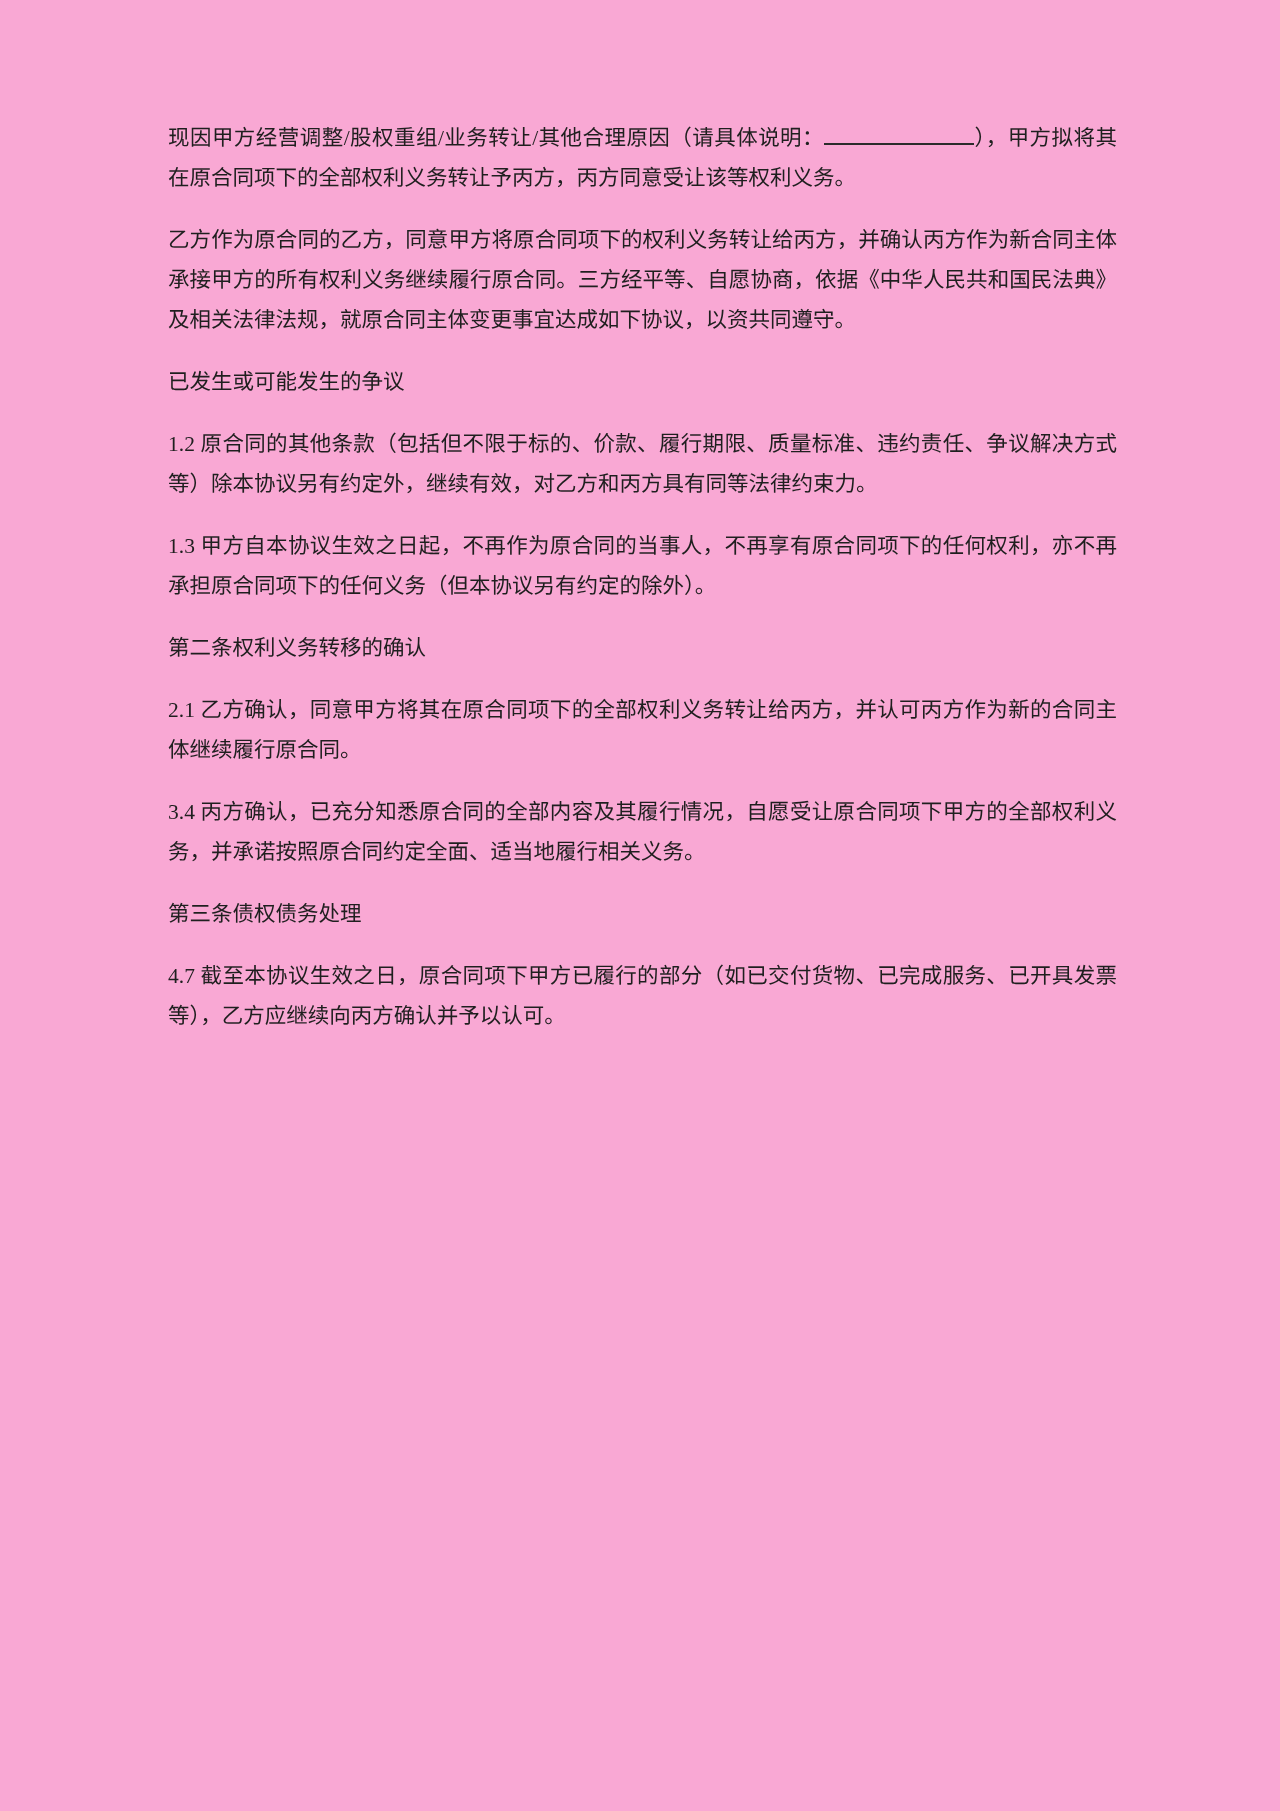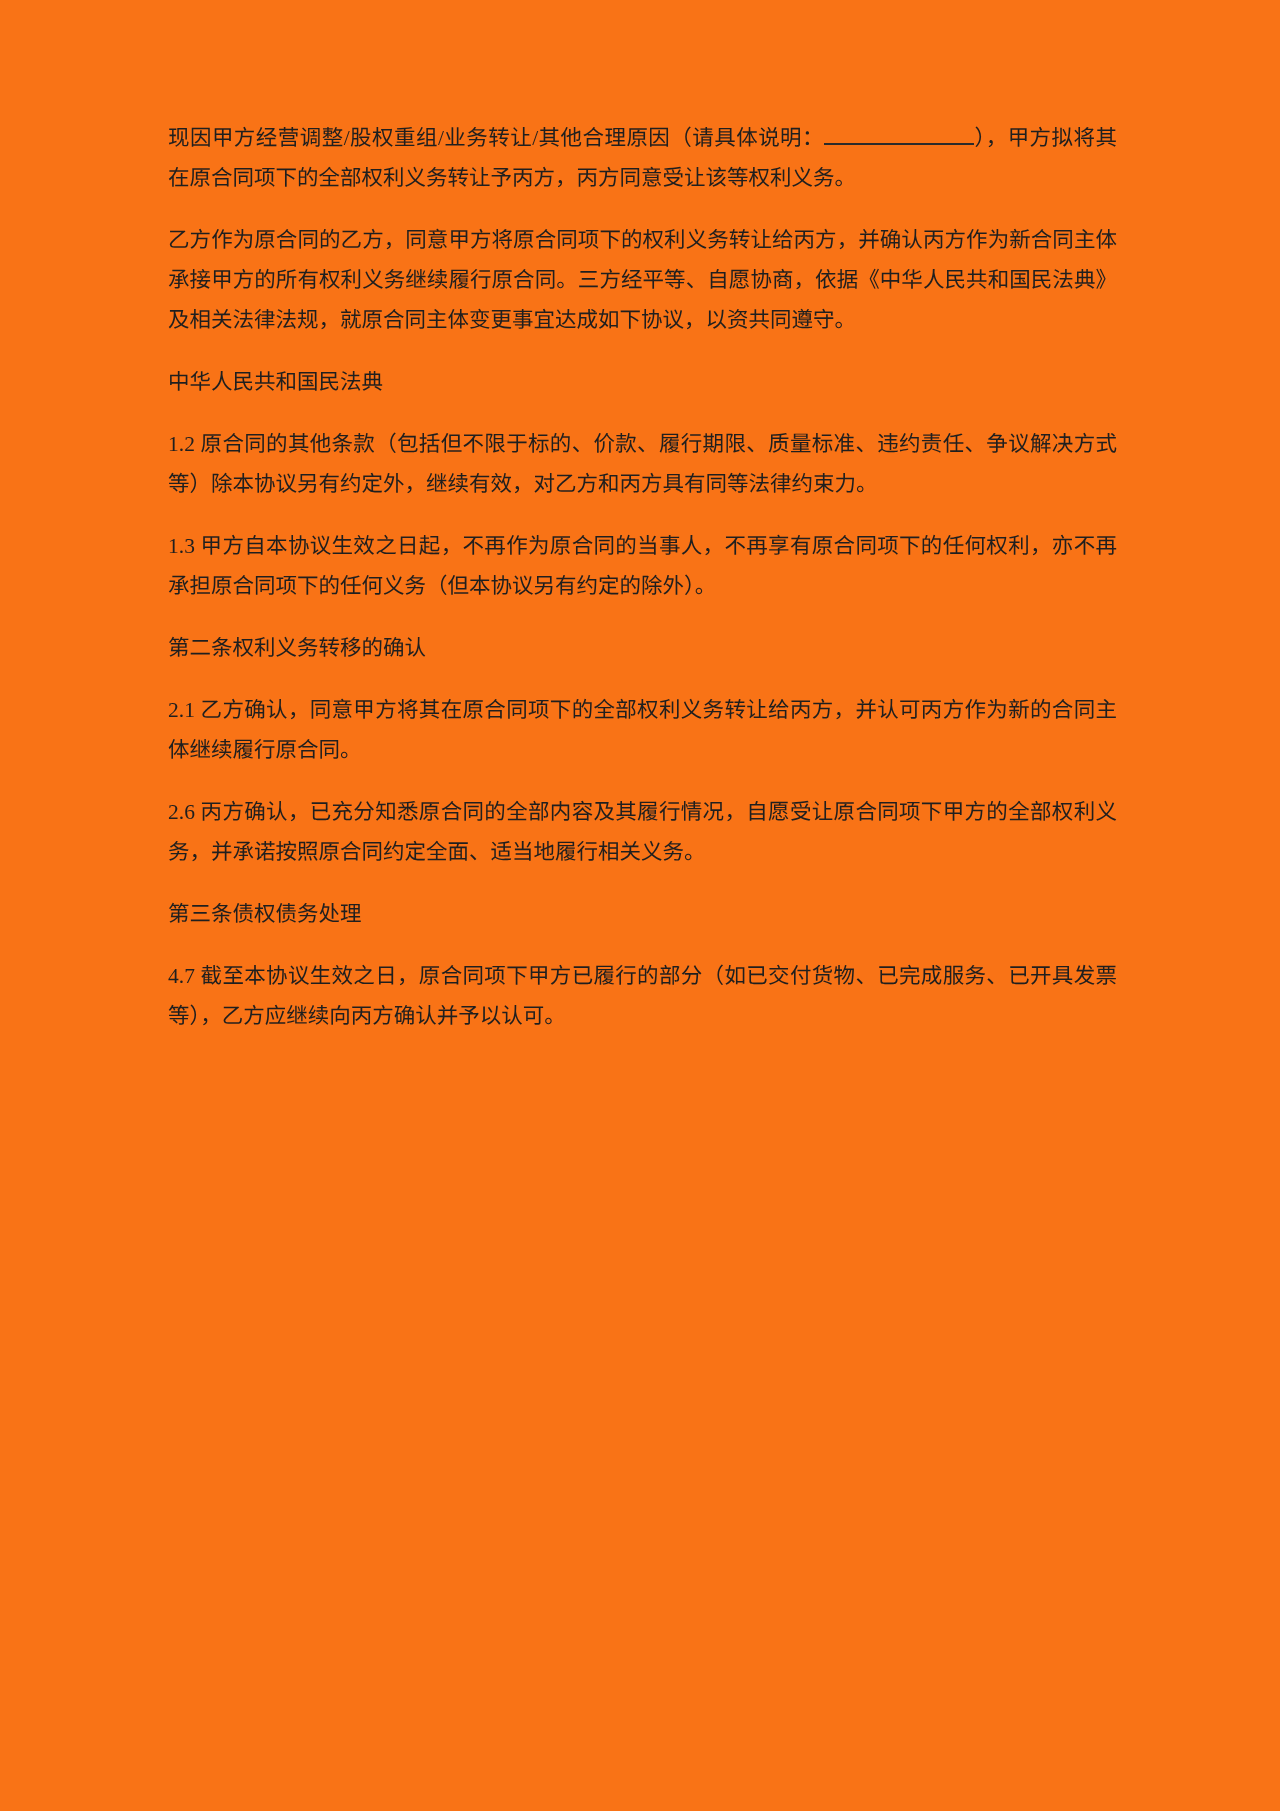--- a/index.html
+++ b/index.html
@@ -11,21 +11,21 @@
     width: 1280px;
     height: 1811px;
     overflow: hidden;
     font-family: "Liberation Serif", "DejaVu Serif", serif;
   }
   .page {
     box-sizing: border-box;
     width: 1280px;
     height: 1811px;
     padding: 118px 163px 60px 168px;
-    background: #f97316;
+    background: #f9a8d4;
     color: #1f1f1f;
   }
   .doc-body {
     font-size: 21.5px;
     line-height: 40px;
   }
   .para {
     margin: 0 0 22px 0;
     text-align: justify;
     text-justify: inter-ideograph;
@@ -42,22 +42,22 @@
     vertical-align: baseline;
   }
 </style>
 </head>
 <body>
 
 <div class="page">
   <div class="doc-body">
       <p class="para"><span>现因甲方经营调整/股权重组/业务转让/其他合理原因（请具体说明：</span><span class="blank-line"></span><span>），甲方拟将其在原合同项下的全部权利义务转让予丙方，丙方同意受让该等权利义务。</span></p>
       <p class="para">乙方作为原合同的乙方，同意甲方将原合同项下的权利义务转让给丙方，并确认丙方作为新合同主体承接甲方的所有权利义务继续履行原合同。三方经平等、自愿协商，依据《中华人民共和国民法典》及相关法律法规，就原合同主体变更事宜达成如下协议，以资共同遵守。</p>
-      <p class="heading">中华人民共和国民法典</p>
+      <p class="heading">已发生或可能发生的争议</p>
       <p class="para">1.2 原合同的其他条款（包括但不限于标的、价款、履行期限、质量标准、违约责任、争议解决方式等）除本协议另有约定外，继续有效，对乙方和丙方具有同等法律约束力。</p>
       <p class="para">1.3 甲方自本协议生效之日起，不再作为原合同的当事人，不再享有原合同项下的任何权利，亦不再承担原合同项下的任何义务（但本协议另有约定的除外）。</p>
       <p class="heading">第二条权利义务转移的确认</p>
       <p class="para">2.1 乙方确认，同意甲方将其在原合同项下的全部权利义务转让给丙方，并认可丙方作为新的合同主体继续履行原合同。</p>
-      <p class="para">2.6 丙方确认，已充分知悉原合同的全部内容及其履行情况，自愿受让原合同项下甲方的全部权利义务，并承诺按照原合同约定全面、适当地履行相关义务。</p>
+      <p class="para">3.4 丙方确认，已充分知悉原合同的全部内容及其履行情况，自愿受让原合同项下甲方的全部权利义务，并承诺按照原合同约定全面、适当地履行相关义务。</p>
       <p class="heading">第三条债权债务处理</p>
       <p class="para">4.7 截至本协议生效之日，原合同项下甲方已履行的部分（如已交付货物、已完成服务、已开具发票等），乙方应继续向丙方确认并予以认可。</p>
     </div>
 </div>
 
 </body></html>

